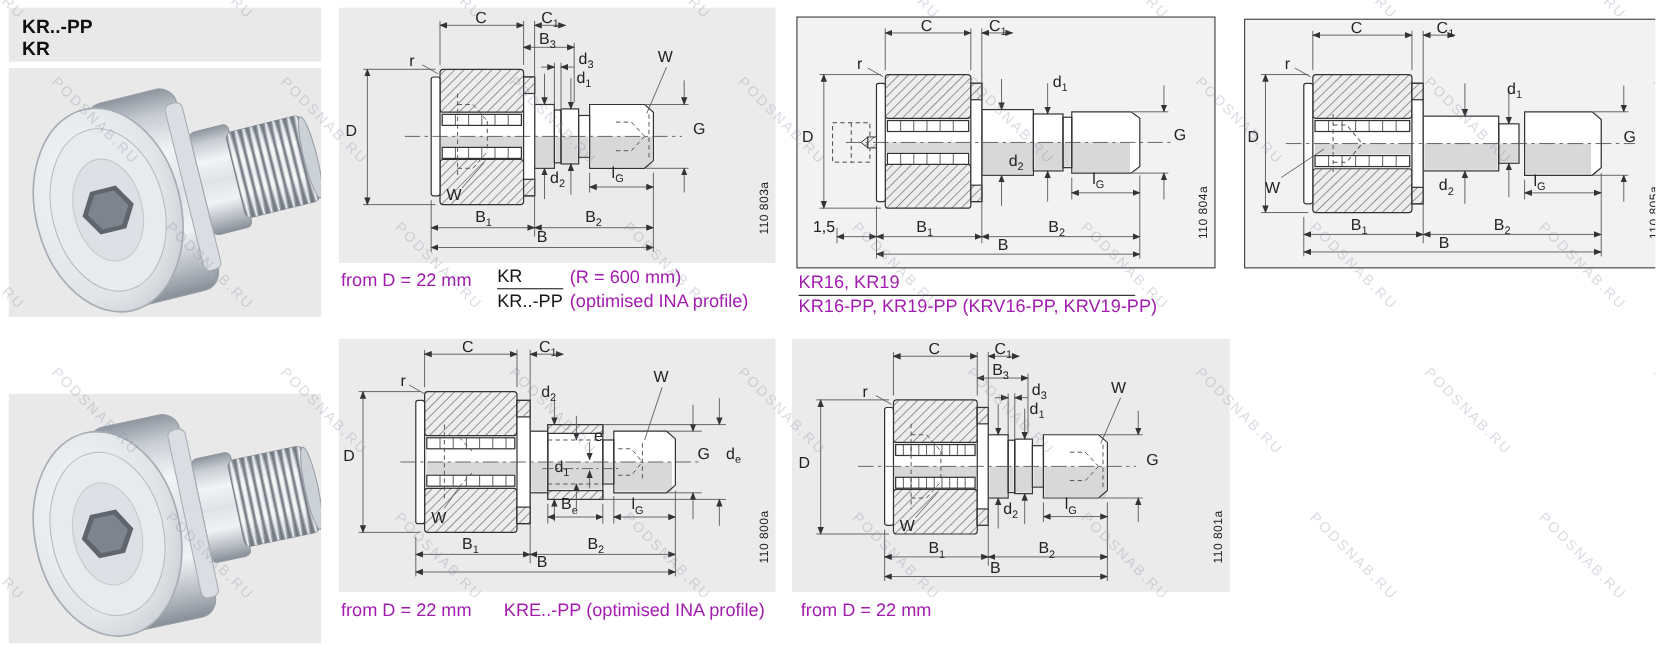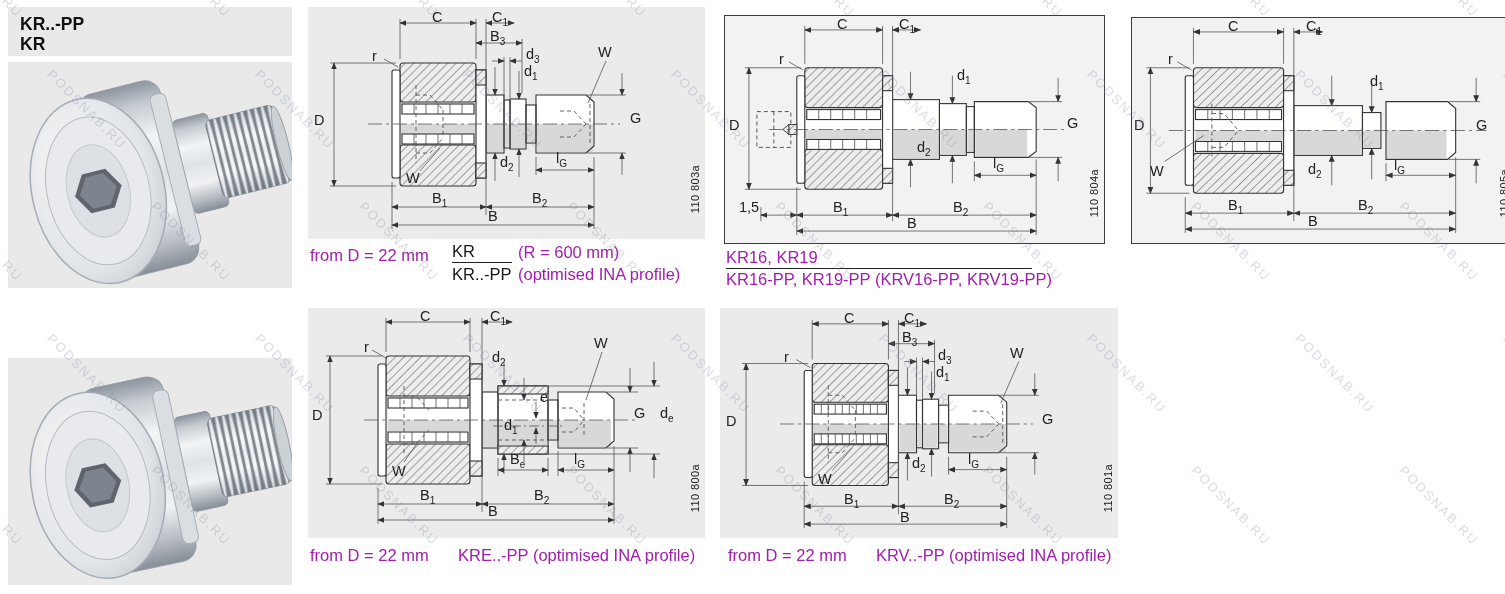--- a/index.html
+++ b/index.html
@@ -565,21 +565,20 @@
     <span class="dl" style="left:192px;top:148px">d<sub>2</sub></span>
     <span class="dl" style="left:248px;top:144px">l<sub>G</sub></span>
     <span class="dl" style="left:98px;top:164px">W</span>
     <span class="dl" style="left:124px;top:184px">B<sub>1</sub></span>
     <span class="dl" style="left:224px;top:184px">B<sub>2</sub></span>
     <span class="dl" style="left:180px;top:202px">B</span>
     <span class="fig">110 801a</span>
   </div>
 
   <span class="cap" style="left:728px;top:546px">from D = 22 mm</span>
-  <span class="cap" style="left:876px;top:546px">KRV..-PP (optimised INA profile)</span>
 
   <div class="wmlayer" id="watermarks">
       <span class="wm" style="left: -70px; top: -30px;">PODSNAB.RU</span>
       <span class="wm" style="left: 138px; top: -30px;">PODSNAB.RU</span>
       <span class="wm" style="left: 346px; top: -30px;">PODSNAB.RU</span>
       <span class="wm" style="left: 554px; top: -30px;">PODSNAB.RU</span>
       <span class="wm" style="left: 762px; top: -30px;">PODSNAB.RU</span>
       <span class="wm" style="left: 970px; top: -30px;">PODSNAB.RU</span>
       <span class="wm" style="left: 1178px; top: -30px;">PODSNAB.RU</span>
       <span class="wm" style="left: 1386px; top: -30px;">PODSNAB.RU</span>

